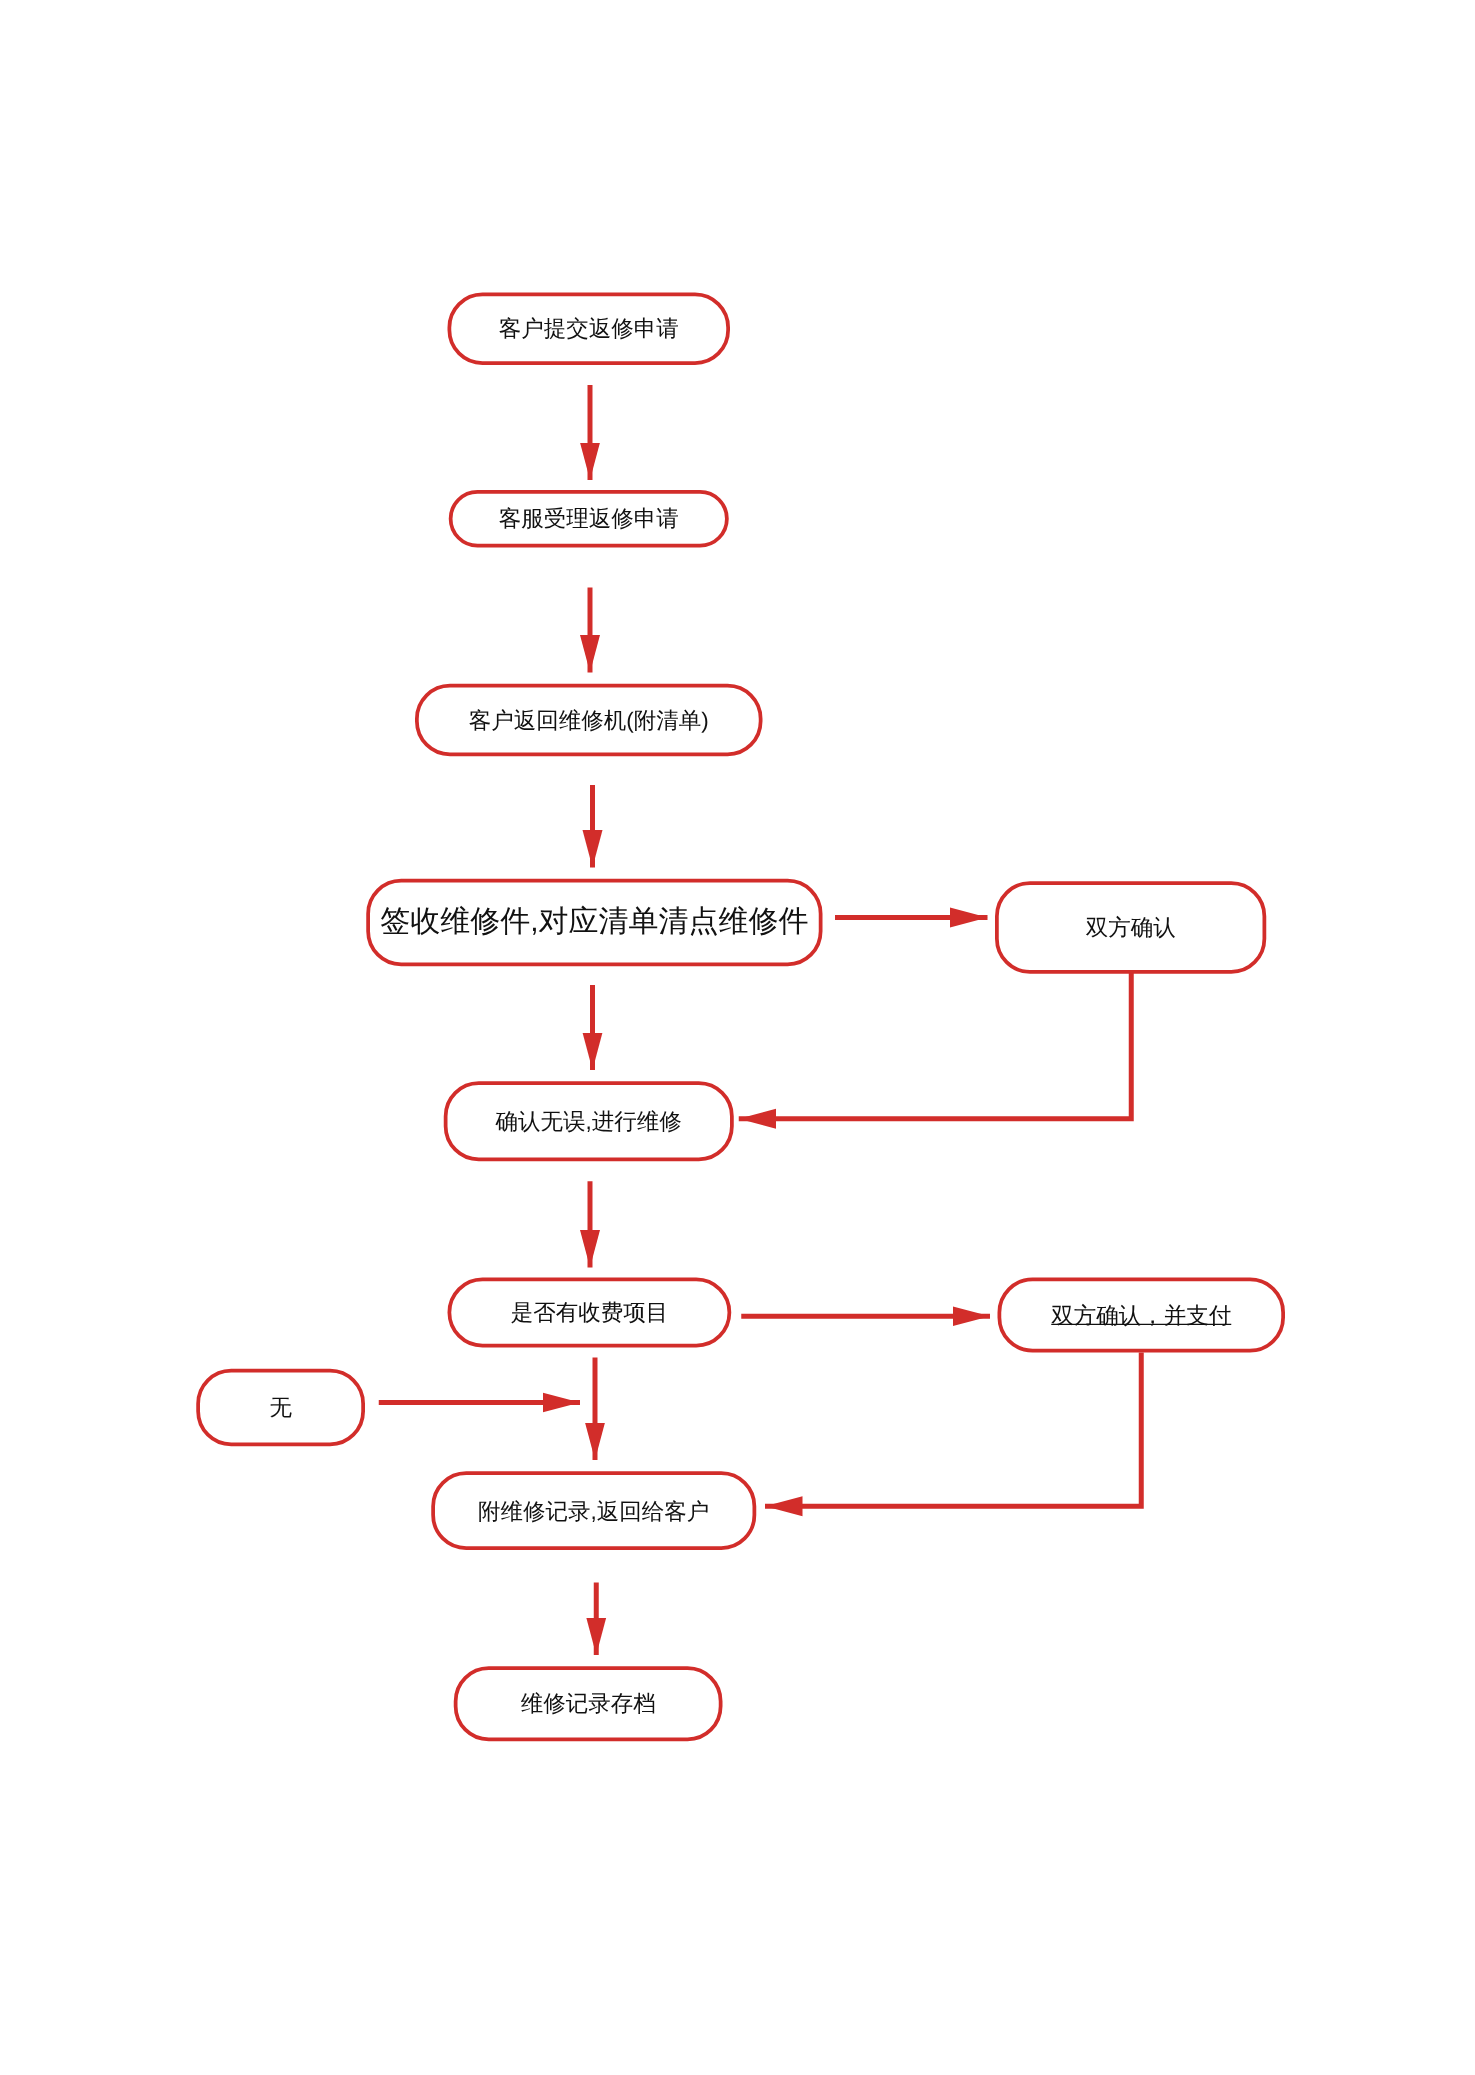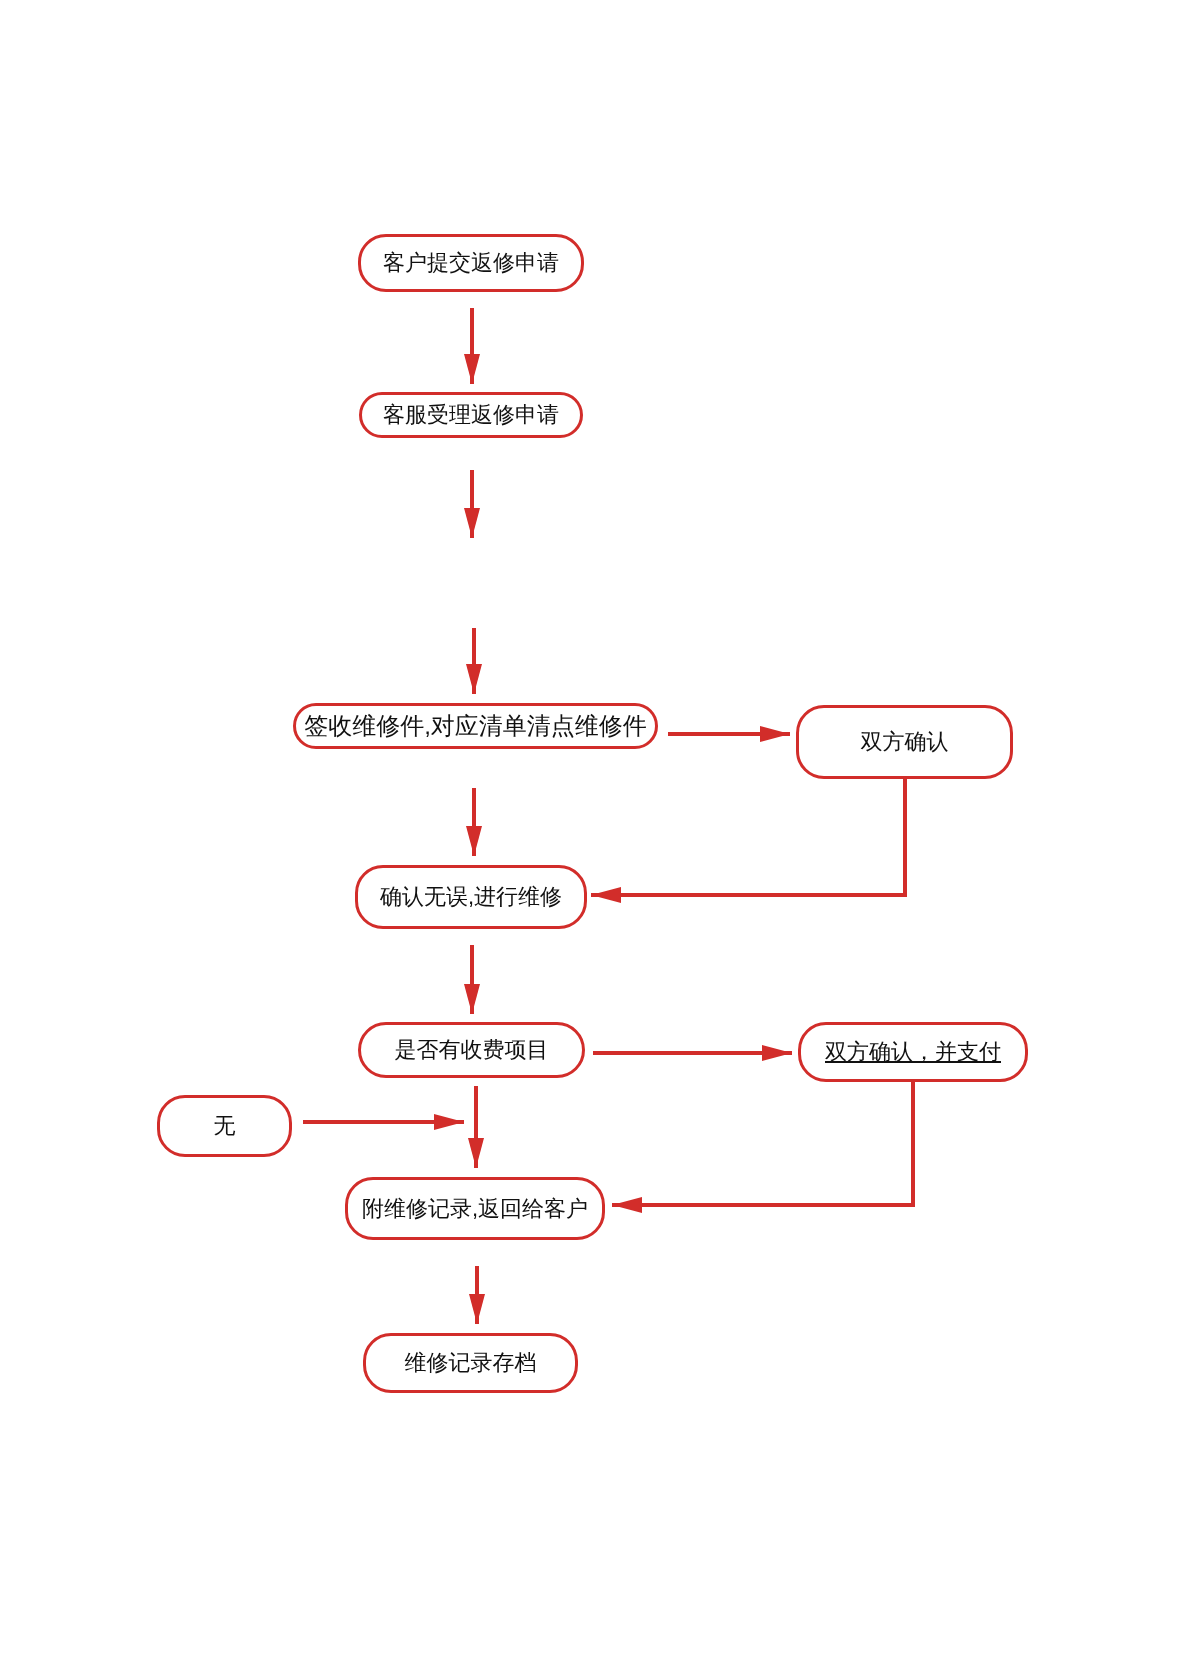--- a/index.html
+++ b/index.html
@@ -26,21 +26,21 @@
   .node {
     position: absolute;
     box-sizing: border-box;
     border: 3.5px solid #d22d2a;
     border-radius: 28px;
     background: #ffffff;
     display: flex;
     align-items: center;
     justify-content: center;
     color: #111111;
-    font-size: 22px;
+    font-size: 18px;
     line-height: 1;
     white-space: nowrap;
     z-index: 2;
   }
   .node.small { font-size: 24px; }
   .node-label { display: inline-block; }
 </style>
 </head>
 <body>
 
@@ -69,22 +69,25 @@
   </svg>
 
   <div class="node" style="left:358px; top:234px; width:226px; height:58px;">
     <span class="node-label">客户提交返修申请</span>
   </div>
 
   <div class="node" style="left:359px; top:392px; width:224px; height:46px;">
     <span class="node-label">客服受理返修申请</span>
   </div>
 
+  <div class="node" style="left:332px; top:547px; width:278px; height:58px;">
+    <span class="node-label">客户返回维修机(附清单)</span>
+  </div>
 
-  <div class="node small" style="left:293px; top:703px; width:365px; height:46px;">
+  <div class="node small" style="left:293px; top:703px; width:365px; height:70px;">
     <span class="node-label">签收维修件,对应清单清点维修件</span>
   </div>
 
   <div class="node" style="left:796px; top:705px; width:217px; height:74px;">
     <span class="node-label">双方确认</span>
   </div>
 
   <div class="node" style="left:355px; top:865px; width:232px; height:64px;">
     <span class="node-label">确认无误,进行维修</span>
   </div>

